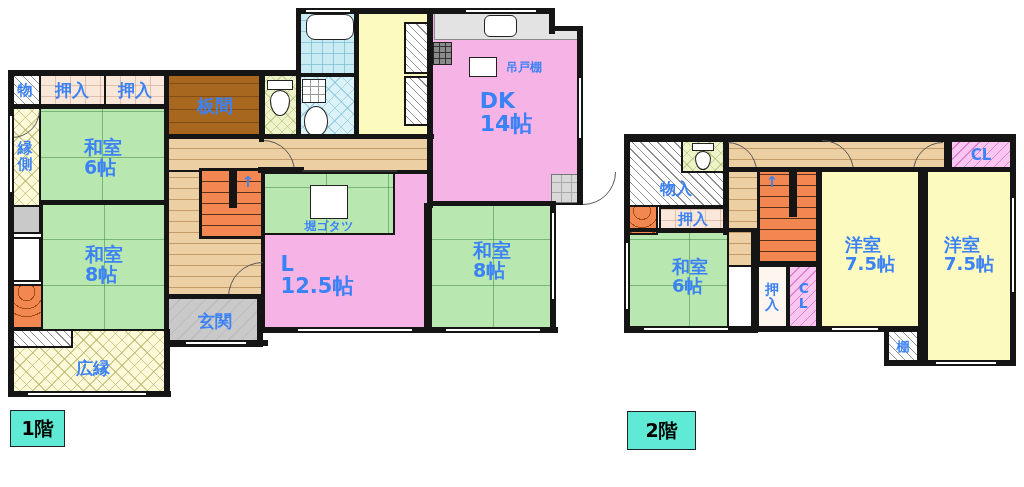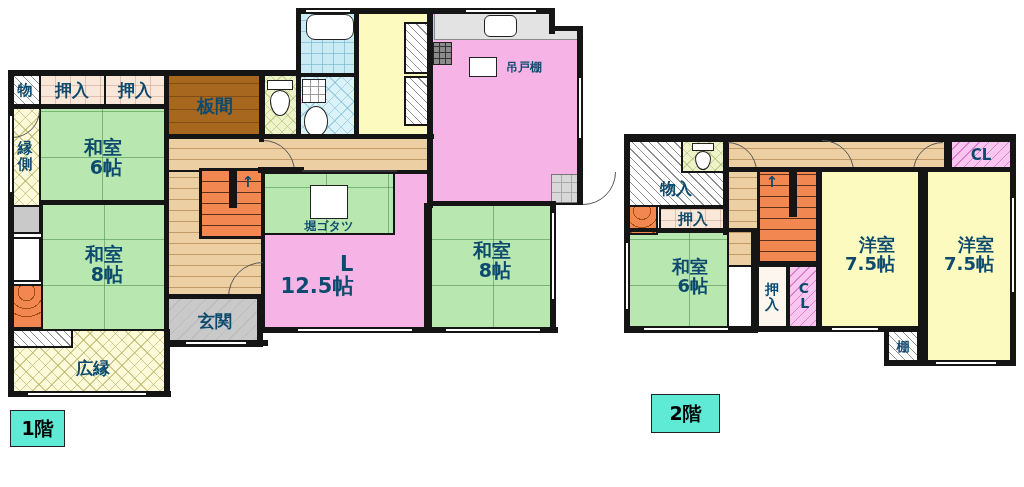--- a/index.html
+++ b/index.html
@@ -2,22 +2,22 @@
 <html><head>
 <meta charset="utf-8">
 <style>
   html,body{margin:0;padding:0;background:#fff;}
   #plan{position:relative;width:1024px;height:487px;background:#fff;overflow:hidden;
         font-family:"DejaVu Sans","Liberation Sans",sans-serif;}
   .r{position:absolute;border:2px solid #151515;box-sizing:border-box;z-index:1;}
   .w{position:absolute;background:#151515;z-index:6;}
   .wn{position:absolute;background:#fff;border-top:2px solid #151515;border-bottom:2px solid #151515;box-sizing:border-box;z-index:7;}
   .wnv{position:absolute;background:#fff;border-left:2px solid #151515;border-right:2px solid #151515;box-sizing:border-box;z-index:7;}
-  .lab{position:absolute;transform:translate(-50%,-50%);font-weight:bold;color:#0c4a6e;
-       white-space:pre-line;text-align:right;line-height:1.05;z-index:9;}
+  .lab{position:absolute;transform:translate(-50%,-50%);font-weight:bold;color:#3b82f6;
+       white-space:pre-line;text-align:left;line-height:1.05;z-index:9;}
   .arc{position:absolute;border:1.6px solid #555;border-radius:50%;box-sizing:border-box;z-index:4;}
   .g{position:absolute;background:#fff;border:1.5px solid #222;box-sizing:border-box;z-index:3;}
   .patch{position:absolute;background:#fff;z-index:5;}
   .fbox{position:absolute;border:1.5px solid #222;background:#5eead4;display:flex;align-items:center;
         justify-content:center;font-weight:bold;z-index:9;}
   .cap{position:absolute;font-weight:bold;color:#000;z-index:9;letter-spacing:1px;}
   .hatch{background-color:#fff;background-image:repeating-linear-gradient(45deg,transparent 0 5px,#8f8f8f 5px 6px);}
   .yhatch{background-color:#fcfad8;background-image:repeating-linear-gradient(45deg,transparent 0 8px,rgba(170,165,80,.55) 8px 9px),repeating-linear-gradient(-45deg,transparent 0 8px,rgba(170,165,80,.55) 8px 9px);}
   .beige{background-color:#f9e7da;background-image:repeating-linear-gradient(0deg,transparent 0 10px,rgba(195,145,120,.45) 10px 11px),repeating-linear-gradient(90deg,transparent 0 14px,rgba(195,145,120,.45) 14px 15px);}
   .tatami{background-color:#b9e7b0;background-image:repeating-linear-gradient(0deg,transparent 0 45px,rgba(60,130,60,.5) 45px 46px),repeating-linear-gradient(90deg,transparent 0 61px,rgba(60,130,60,.5) 61px 62px);}
@@ -122,20 +122,22 @@
   <div class="arc" style="left:228px;top:262px;width:70px;height:70px;clip-path:inset(0 50% 50% 0);"></div>
 
   <div class="lab" style="left:25px;top:91px;font-size:15px;">物</div>
   <div class="lab" style="left:72px;top:91px;font-size:17px;">押入</div>
   <div class="lab" style="left:135px;top:91px;font-size:17px;">押入</div>
   <div class="lab" style="left:215px;top:106px;font-size:18px;">板間</div>
   <div class="lab" style="left:25px;top:157px;font-size:15px;">縁
 側</div>
   <div class="lab" style="left:103px;top:158px;font-size:19px;">和室
 6帖</div>
+  <div class="lab" style="left:506px;top:112px;font-size:22px;">DK
+14帖</div>
   <div class="lab" style="left:524px;top:67px;font-size:12px;">吊戸棚</div>
   <div class="lab" style="left:329px;top:226px;font-size:12px;">堀ゴタツ</div>
   <div class="lab" style="left:317px;top:275px;font-size:21px;">L
 12.5帖</div>
   <div class="lab" style="left:104px;top:265px;font-size:19px;">和室
 8帖</div>
   <div class="lab" style="left:492px;top:261px;font-size:19px;">和室
 8帖</div>
   <div class="lab" style="left:215px;top:322px;font-size:17px;">玄関</div>
   <div class="lab" style="left:93px;top:369px;font-size:17px;">広縁</div>
@@ -198,17 +200,17 @@
   <div class="lab" style="left:870px;top:255px;font-size:18px;">洋室
 7.5帖</div>
   <div class="lab" style="left:969px;top:255px;font-size:18px;">洋室
 7.5帖</div>
   <div class="lab" style="left:903px;top:347px;font-size:13px;">棚</div>
   <div class="lab" style="left:772px;top:183px;font-size:15px;">↑</div>
 
   <div class="fbox" style="left:10px;top:410px;width:53px;height:35px;font-size:19px;">
     <span>1階</span>
   </div>
-  <div class="fbox" style="left:627px;top:394px;width:67px;height:37px;font-size:19px;margin-left:24px;">
+  <div class="fbox" style="left:627px;top:411px;width:67px;height:37px;font-size:19px;">
     <span>2階</span>
   </div>
 
 </div>
 
 </body></html>

